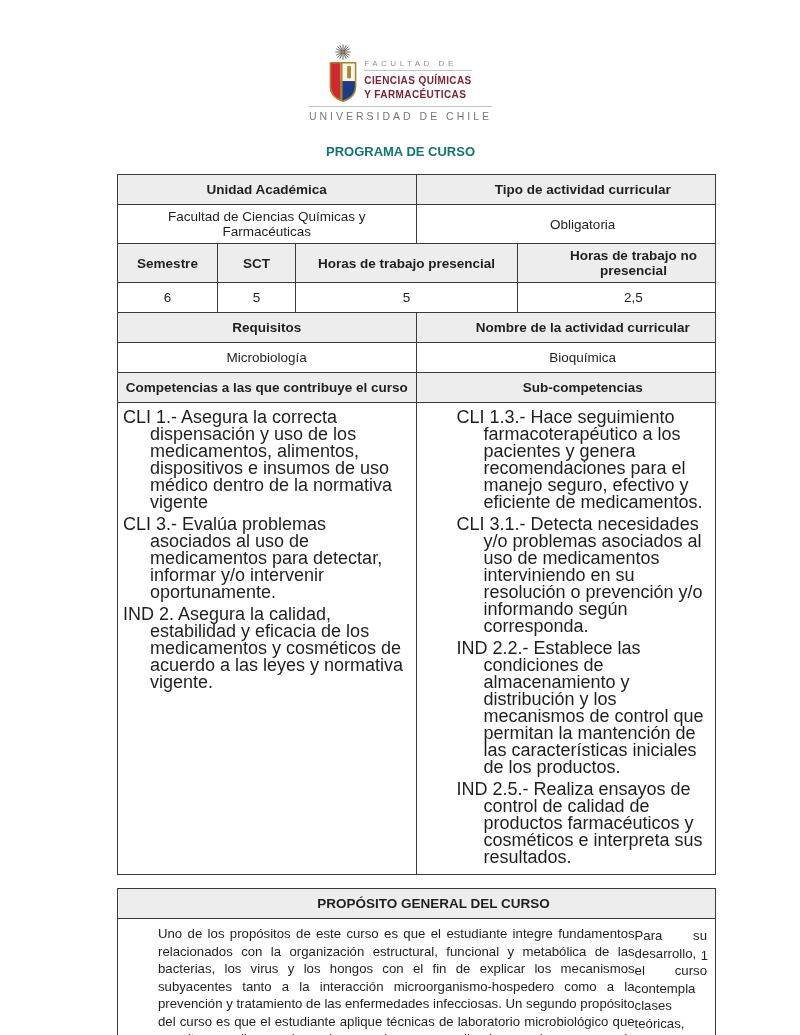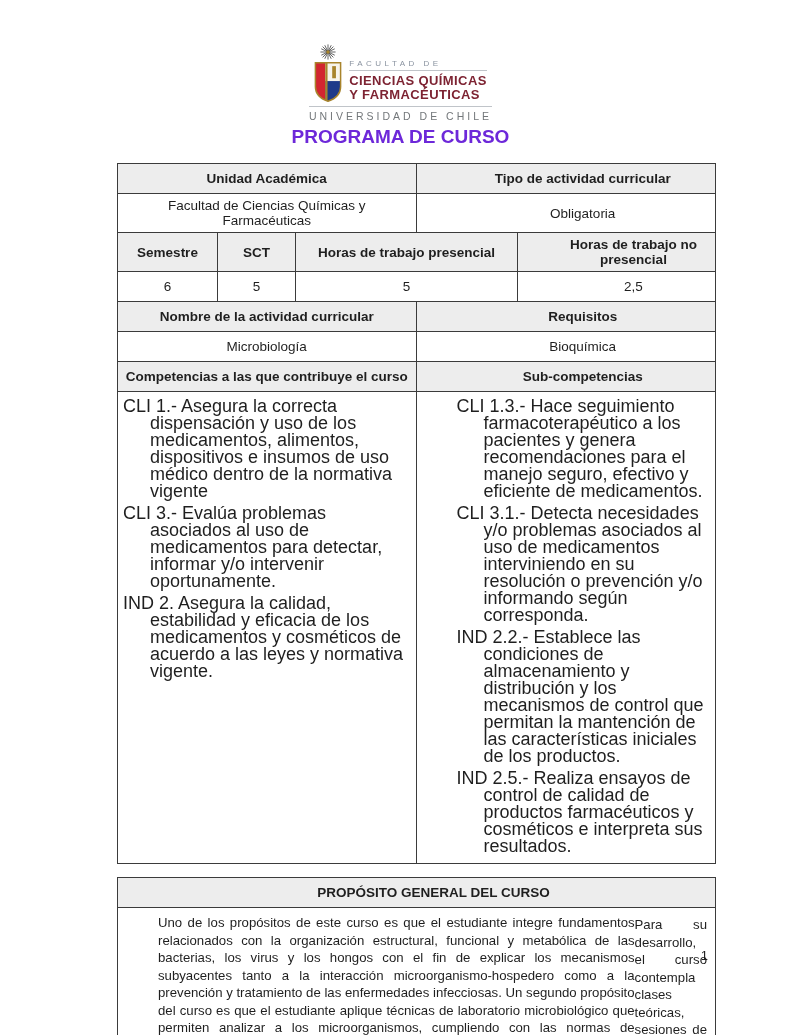--- a/index.html
+++ b/index.html
@@ -20,36 +20,36 @@
   .logo-top { display: flex; align-items: flex-start; gap: 7px; }
   .shield-col { display: flex; flex-direction: column; align-items: center; }
   .star-svg { width: 16px; height: 16px; margin-bottom: 1px; }
   .shield-svg { width: 28px; height: 42px; }
   .logo-lines { display: flex; flex-direction: column; padding-top: 15px; }
   .logo-l1 {
     font-size: 8px; letter-spacing: 3.5px; color: #8a93a0;
     border-bottom: 1px solid #c0c4c9; padding-bottom: 2px; margin-bottom: 3px; white-space: nowrap;
   }
   .logo-l2, .logo-l3 {
-    font-size: 13px; font-weight: bold; color: var(--logo-maroon, #7d2332);
+    font-size: 10px; font-weight: bold; color: var(--logo-maroon, #7d2332);
     letter-spacing: 0.4px; line-height: 14px; white-space: nowrap;
   }
   .logo-l4 {
     margin-top: 3px; border-top: 1px solid #c0c4c9; padding-top: 3px;
     font-size: 10.5px; letter-spacing: 3px; color: var(--logo-gray, #73777a);
     white-space: nowrap; align-self: stretch; text-align: left;
   }
 
   
   .doc-title {
-    margin-top: 4px;
+    margin-top: 22px;
     text-align: center;
-    font-size: 19px;
+    font-size: 13px;
     font-weight: bold;
-    color: #6d28d9;
+    color: #0f766e;
   }
 
   
   .tbl {
     margin-top: 15px;
     border: 1px solid var(--table-border, #3b3b3b);
     font-size: 13.5px;
     margin-left: 32px;
   }
   .row { display: grid; }
@@ -164,22 +164,22 @@
       <div class="cell hdr">Horas de trabajo presencial</div>
       <div class="cell hdr">Horas de trabajo no presencial</div>
     </div>
     <div class="row cols-4">
       <div class="cell">6</div>
       <div class="cell">5</div>
       <div class="cell">5</div>
       <div class="cell">2,5</div>
     </div>
     <div class="row cols-2">
+      <div class="cell hdr">Requisitos</div>
       <div class="cell hdr">Nombre de la actividad curricular</div>
-      <div class="cell hdr">Requisitos</div>
     </div>
     <div class="row cols-2">
       <div class="cell">Microbiología</div>
       <div class="cell">Bioquímica</div>
     </div>
     <div class="row cols-2">
       <div class="cell hdr">Competencias a las que contribuye el curso</div>
       <div class="cell hdr">Sub-competencias</div>
     </div>
     <div class="row cols-2">

